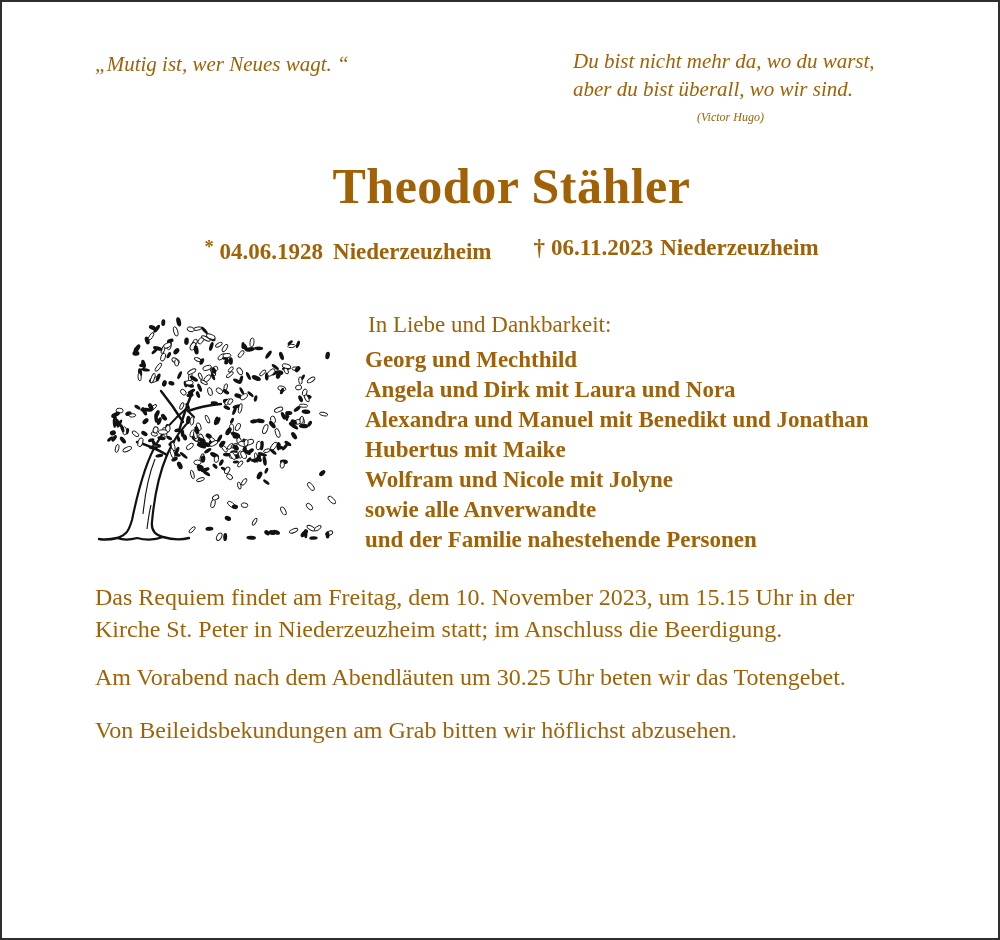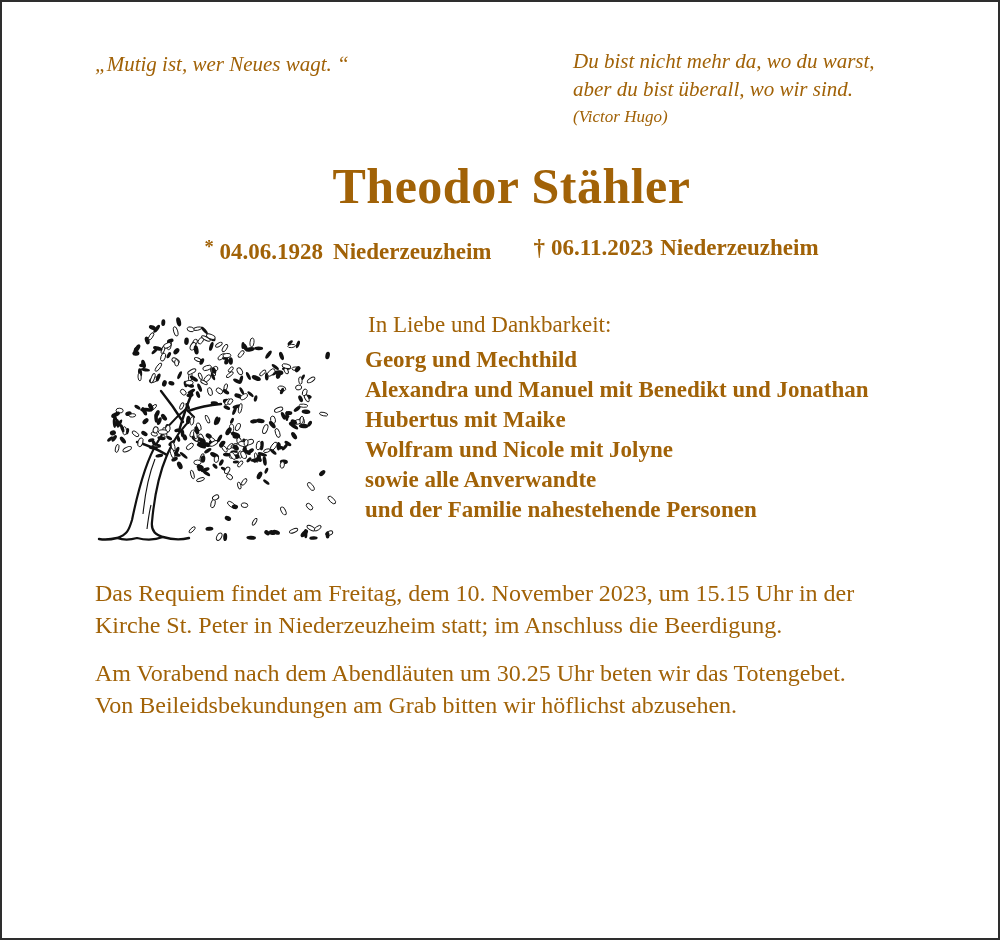--- a/index.html
+++ b/index.html
@@ -28,22 +28,22 @@
     padding-top: 3px;
   }
   .quote-right {
     width: 315px;
     margin-right: 40px;
     font-style: italic;
     font-size: 21px;
     line-height: 28px;
   }
   .quote-right .attribution {
-    text-align: left;
-    font-size: 17px;
+    text-align: center;
+    font-size: 12px;
     line-height: 24px;
     padding-top: 2px;
   }
   
   .intro {
     margin-top: 27px;
     font-size: 24px;
     line-height: 32px;
     max-width: 830px;
   }
@@ -103,20 +103,21 @@
     line-height: 32px;
     max-width: 830px;
   }
   .service-par .time-bold { font-weight: 400; }
   .vigil-par {
     margin-top: 16px;
     font-size: 24px;
     line-height: 32px;
   }
   .condolence-par {
+    margin-top: 21px;
     font-size: 24px;
     line-height: 32px;
   }
 </style>
 </head>
 <body>
 
 <div class="page">
 
   <div class="quotes-row">
@@ -491,20 +492,21 @@
           <ellipse cx="218.5" cy="229.0" rx="4.2" ry="1.8" transform="rotate(357 218.5 229.0)" fill="#111111"></ellipse>
           <ellipse cx="222.7" cy="219.2" rx="4.0" ry="1.8" transform="rotate(326 222.7 219.2)" fill="#ffffff" stroke="#111111" stroke-width="0.9"></ellipse>
           <ellipse cx="209.3" cy="224.4" rx="4.7" ry="2.3" transform="rotate(314 209.3 224.4)" fill="#111111"></ellipse>
           <ellipse cx="210.7" cy="224.6" rx="4.7" ry="1.7" transform="rotate(268 210.7 224.6)" fill="#111111"></ellipse>
           <ellipse cx="97.1" cy="220.8" rx="4.0" ry="1.6" transform="rotate(315 97.1 220.8)" fill="#ffffff" stroke="#111111" stroke-width="0.9"></ellipse>
         </svg>
     </div>
     <div class="family-col">
       <div class="family-heading">In Liebe und Dankbarkeit:</div>
       <div class="family-member">Georg und Mechthild</div>
+      <div class="family-member">Angela und Dirk mit Laura und Nora</div>
       <div class="family-member">Alexandra und Manuel mit Benedikt und Jonathan</div>
       <div class="family-member">Hubertus mit Maike</div>
       <div class="family-member">Wolfram und Nicole mit Jolyne</div>
       <div class="family-member">sowie alle Anverwandte</div>
       <div class="family-member">und der Familie nahestehende Personen</div>
     </div>
   </div>
 
 
   <p class="service-par"><span>Das Requiem findet am Freitag, dem 10. November 2023, um </span><span class="time-bold">15.15 Uhr</span><span> in der Kirche St. Peter in Niederzeuzheim statt; im Anschluss die Beerdigung.</span></p>

